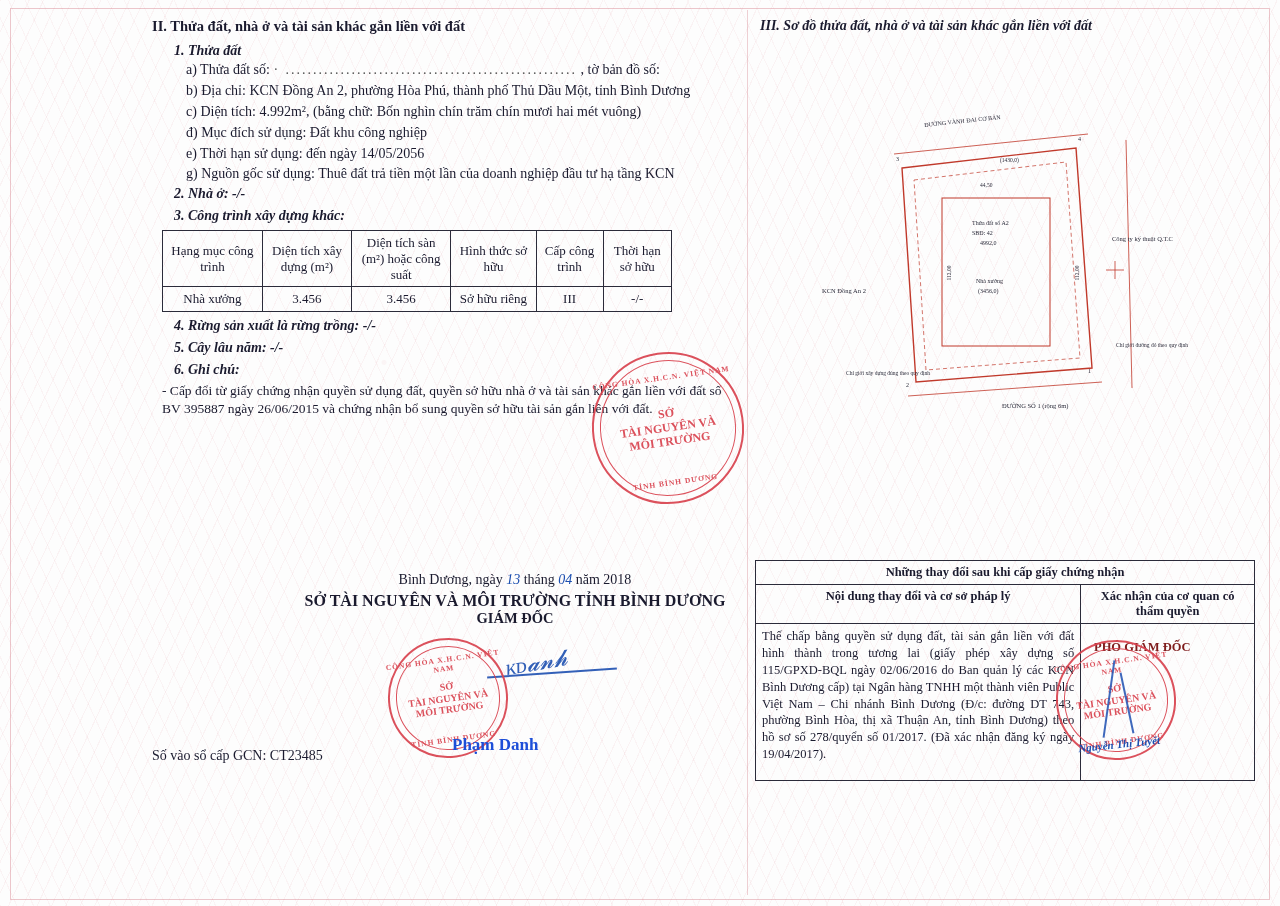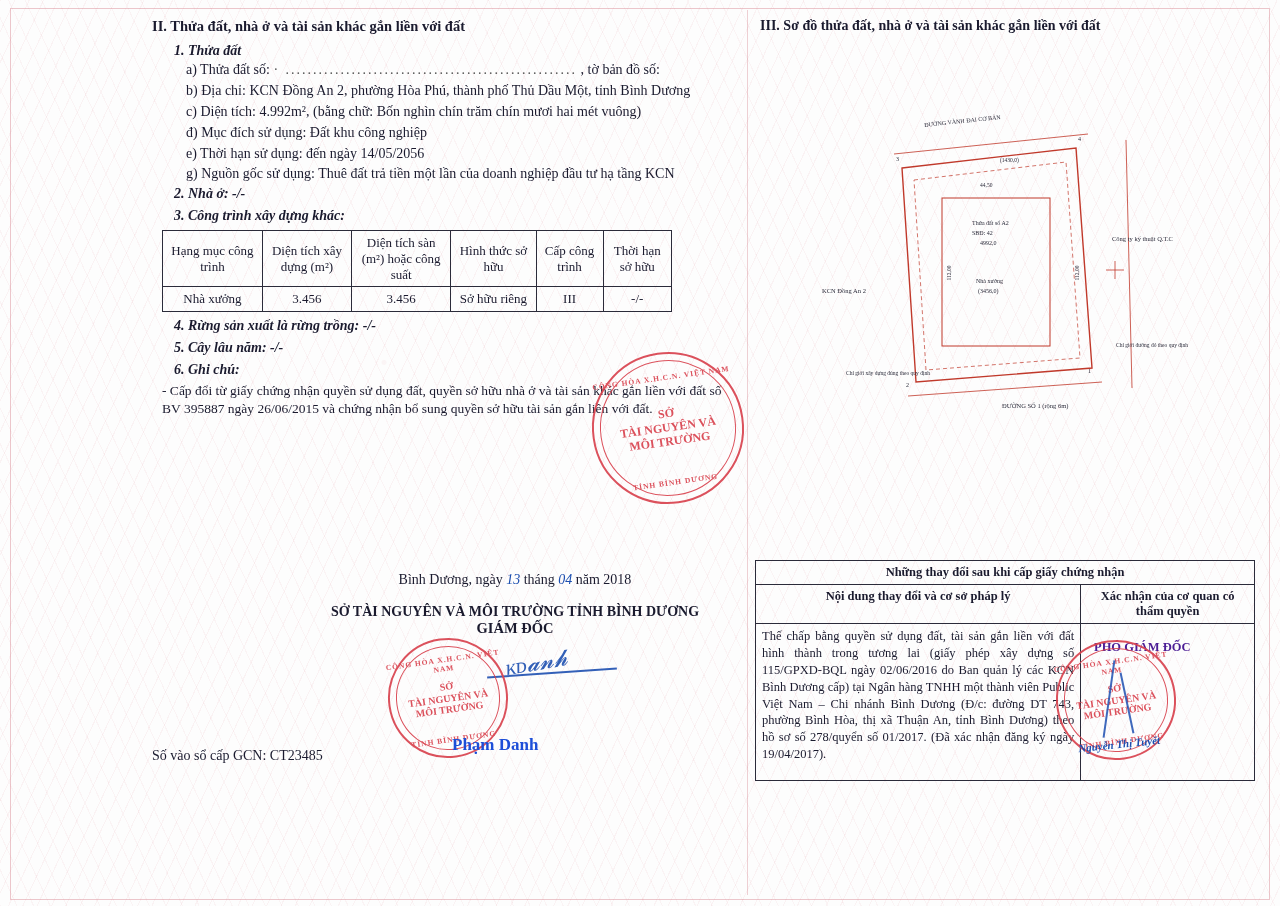--- a/index.html
+++ b/index.html
@@ -113,22 +113,22 @@
   .sign-area .place {
     display: inline-block;
   }
   .hw {
     font-family: "Liberation Serif", serif;
     color: #1d4fb0;
     font-style: italic;
   }
   .sign-area .org {
     font-weight: bold;
-    margin-top: 16px;
-    font-size: 14px;
+    margin-top: 4px;
+    font-size: 16px;
   }
   .sign-area .role {
     font-weight: bold;
     font-size: 14.5px;
   }
   .signer-name {
     position: absolute;
     left: 452px; top: 735px;
     font-size: 17px;
     font-weight: bold;
@@ -188,20 +188,21 @@
     font-style: italic;
     font-family: "Liberation Serif", serif;
     opacity: 0.9;
   }
 
   
   .right-col {
     position: absolute;
     left: 760px; top: 18px;
     width: 505px;
+    font-style: italic;
   }
   .right-head {
     font-size: 14px;
     font-weight: bold;
   }
   .map-wrap {
     position: absolute;
     left: 880px; top: 120px;
     width: 330px;
     height: 300px;
@@ -235,21 +236,21 @@
     text-align: justify;
     line-height: 1.35;
     height: 148px;
   }
   .vpos { position: relative; }
   .pho-gd {
     position: absolute;
     left: 1094px; top: 640px;
     font-size: 12.5px;
     font-weight: bold;
-    color: #4c1d95;
+    color: #7f1d1d;
   }
   .blue-name {
     position: absolute;
     left: 1078px; top: 738px;
     font-size: 11px;
     color: #1d4fb0;
     font-style: italic;
     transform: rotate(-6deg);
     font-weight: bold;
   }

